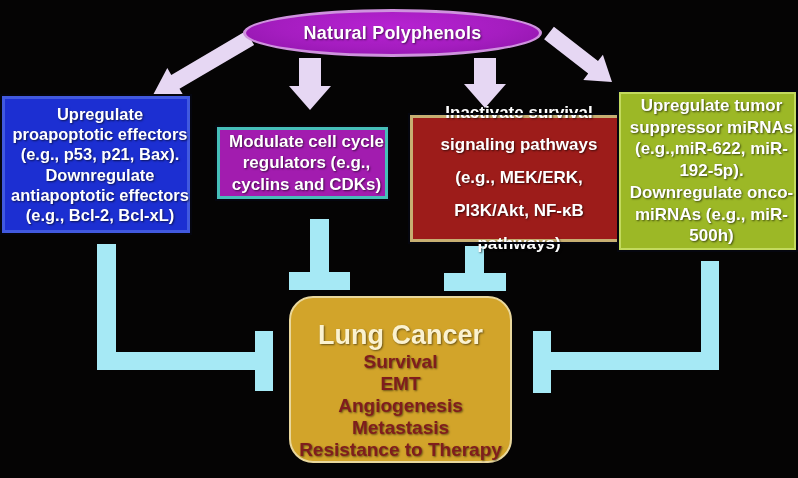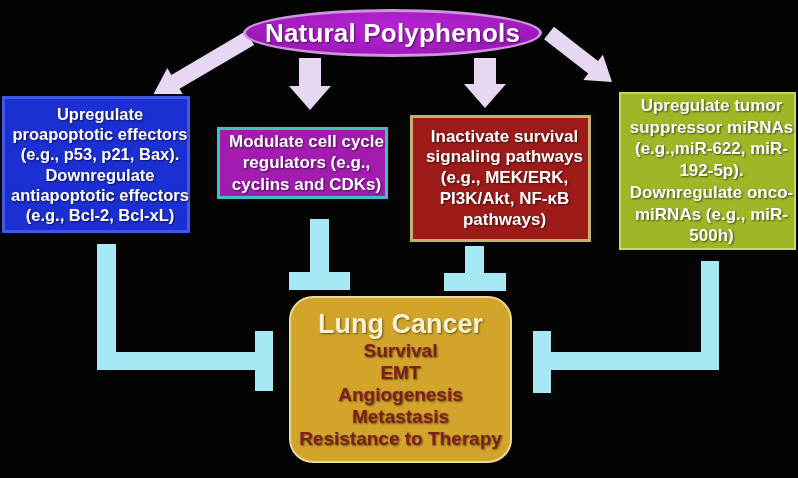--- a/index.html
+++ b/index.html
@@ -9,21 +9,21 @@
     -webkit-font-smoothing:antialiased;
   }
   
   .ellipse{
     position:absolute;left:243px;top:9px;width:299px;height:48px;
     box-sizing:border-box;border:3px solid #cf92de;border-radius:50%;
     background:radial-gradient(ellipse at 50% 35%, #b722d2 0%, #a51dc0 55%, #8d14a8 100%);
     display:flex;align-items:center;justify-content:center;
   }
   .ellipse span{
-    color:#fff;font-size:26px;font-weight:bold;letter-spacing:.2px;
+    color:#fff;font-size:18px;font-weight:bold;letter-spacing:.2px;
     text-shadow:1px 1px 2px rgba(0,0,0,.55);white-space:nowrap;
   }
   
   .arrows{position:absolute;left:0;top:0;width:798px;height:478px;pointer-events:none;}
   
   .bar{position:absolute;background:#a6e9f5;}
   
   .mbox{
     position:absolute;box-sizing:border-box;display:flex;flex-direction:column;
     align-items:center;justify-content:center;text-align:center;
@@ -34,35 +34,35 @@
     left:2px;top:96px;width:188px;height:137px;background:#1c2fd2;
     border:3px solid #4159e0;outline:2px solid #05060f;
     font-size:16.5px;line-height:1.22;
   }
   .box-teal{
     left:217px;top:127px;width:171px;height:72px;background:#a21caf;
     border:3px solid #47bfb9;outline:2px solid #05060f;
     font-size:17px;line-height:1.25;
   }
   .box-red{
-    left:410px;top:115px;width:181px;height:127px;background:#9d1c1a;
+    left:410px;top:115px;width:210px;height:127px;background:#9d1c1a;
     border:3px solid #c7af72;outline:2px solid #05060f;
-    font-size:17px;line-height:1.22;
+    font-size:17px;line-height:1.22;gap:12px;
   }
   .box-green{
     left:619px;top:92px;width:177px;height:158px;background:#9cb826;
     border:2px solid #c3da5e;outline:2px solid #05060f;
     font-size:17px;line-height:1.28;align-items:center;
   }
   
   .target{
     position:absolute;left:289px;top:296px;width:223px;height:167px;
     box-sizing:border-box;background:#d2a42a;border:2px solid #e9d globalization;
     border:2px solid #e9d79c;border-radius:24px;
-    display:flex;flex-direction:column;align-items:center;justify-content:center;
+    display:flex;flex-direction:column;align-items:center;justify-content:flex-end;
     text-align:center;font-weight:bold;
   }
   .target .title{
     color:#fbf2d0;font-size:27px;line-height:1.15;white-space:nowrap;
     text-shadow:1px 1px 2px rgba(0,0,0,.5);
   }
   .target .item{
     color:#7f1d1d;font-size:19px;line-height:1.16;white-space:nowrap;
     text-shadow:1px 1px 2px rgba(0,0,0,.5);
   }

